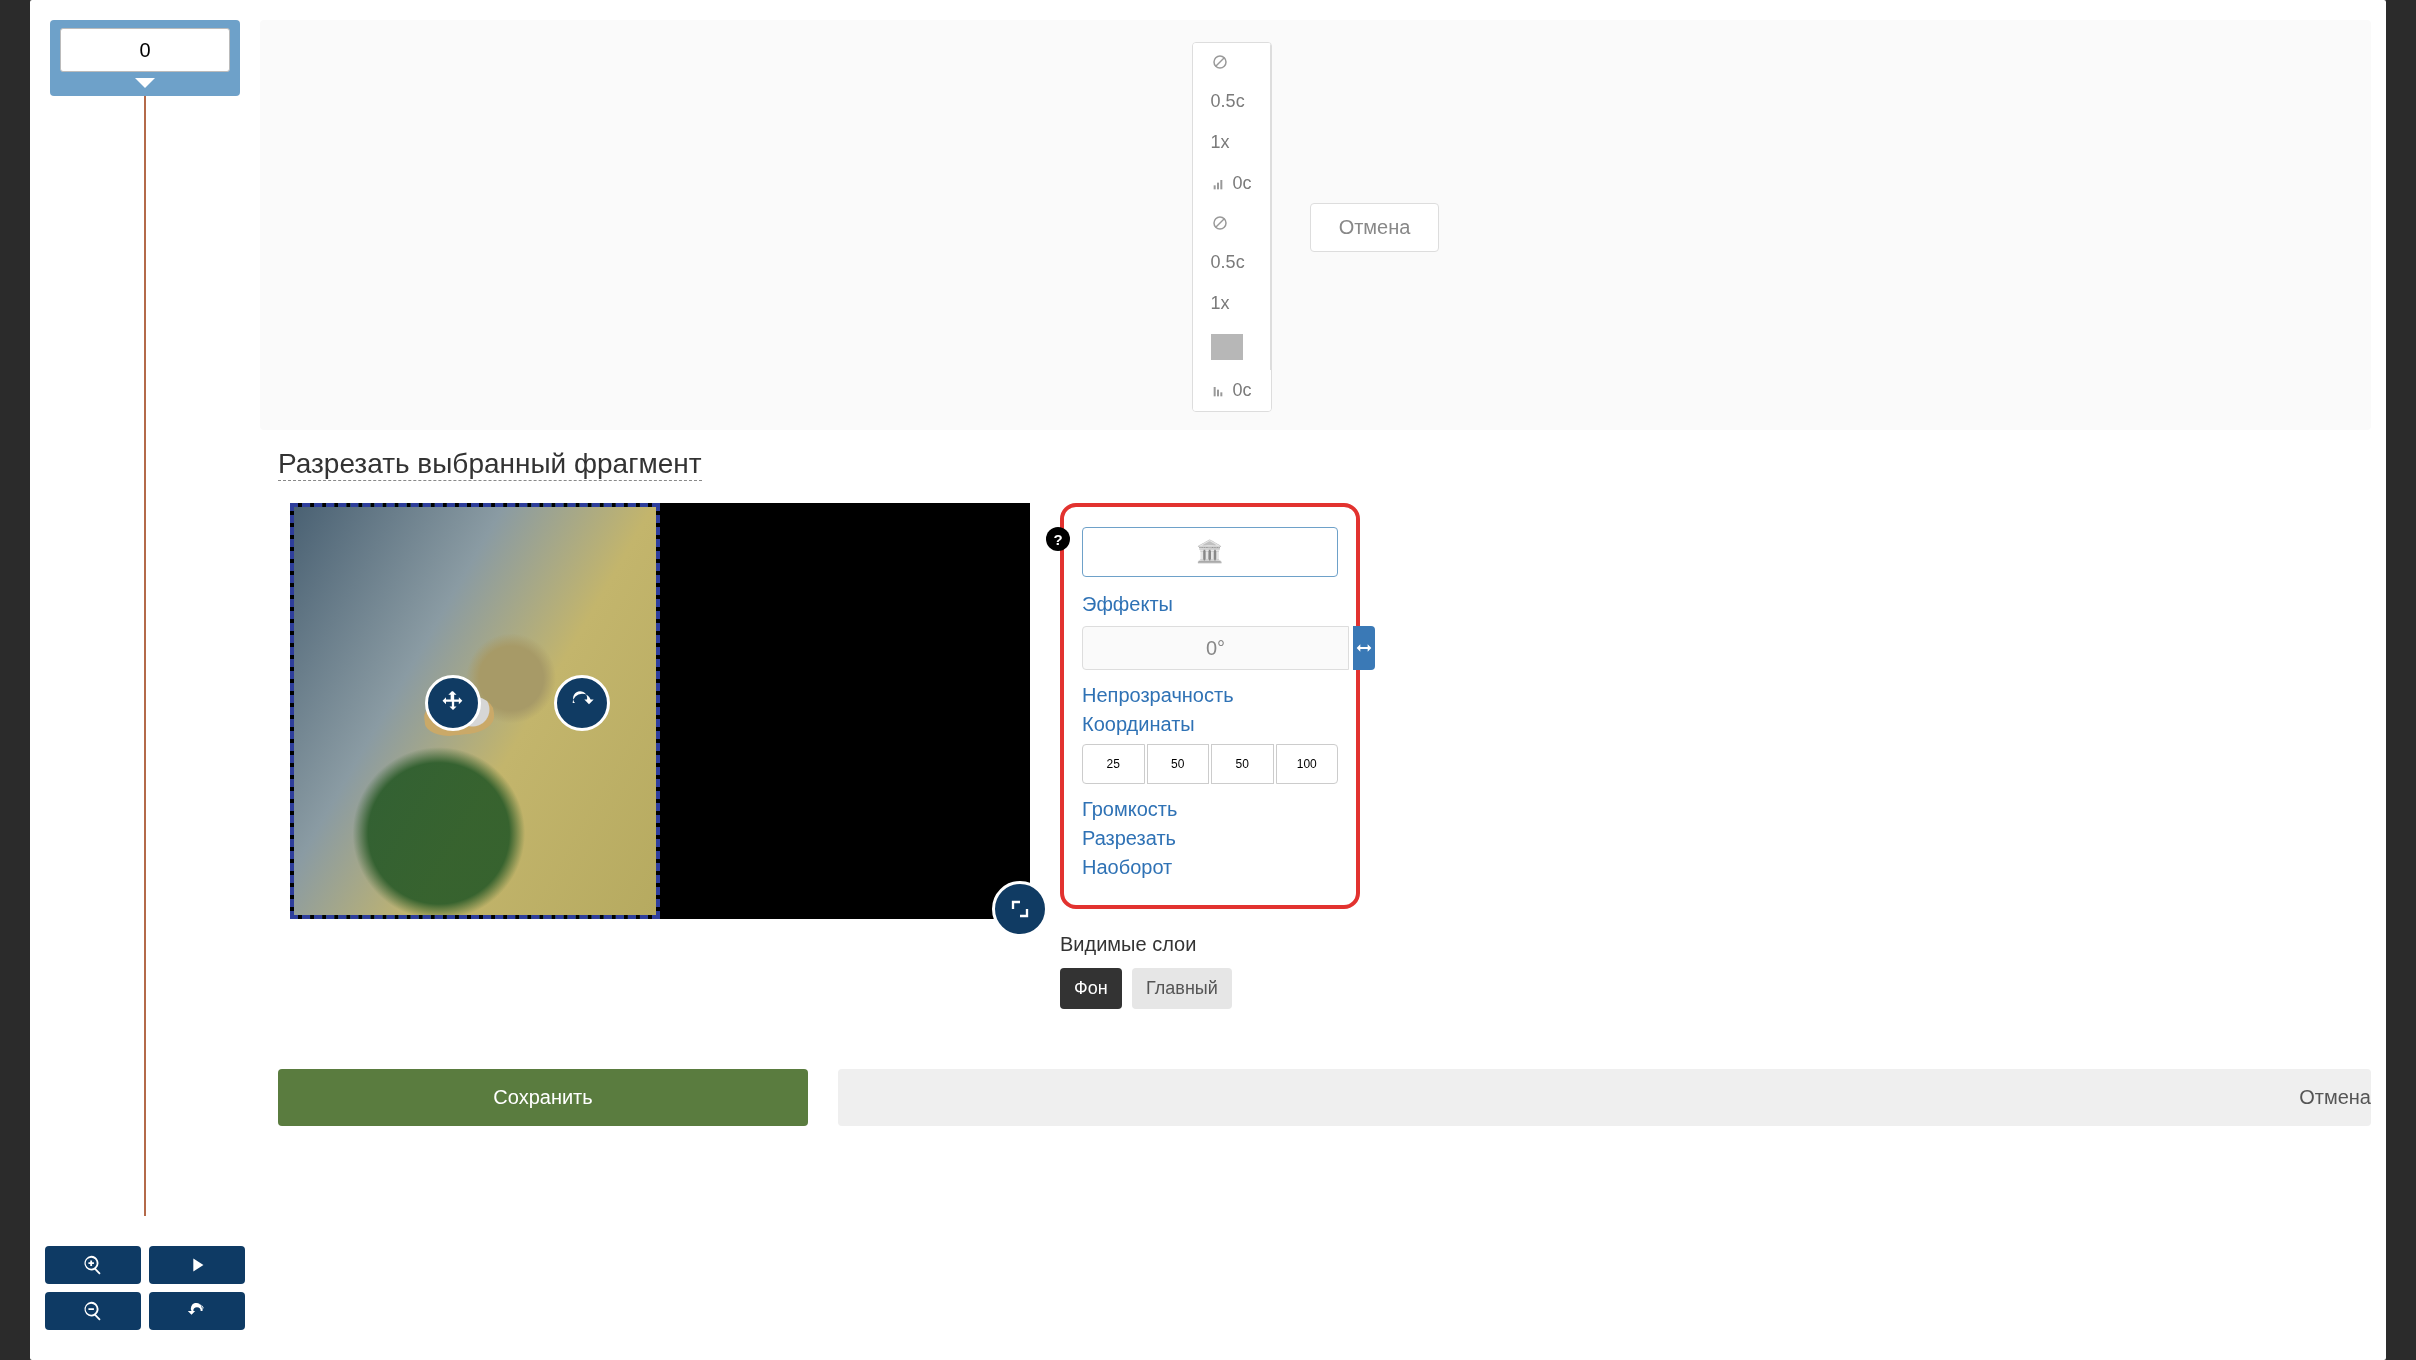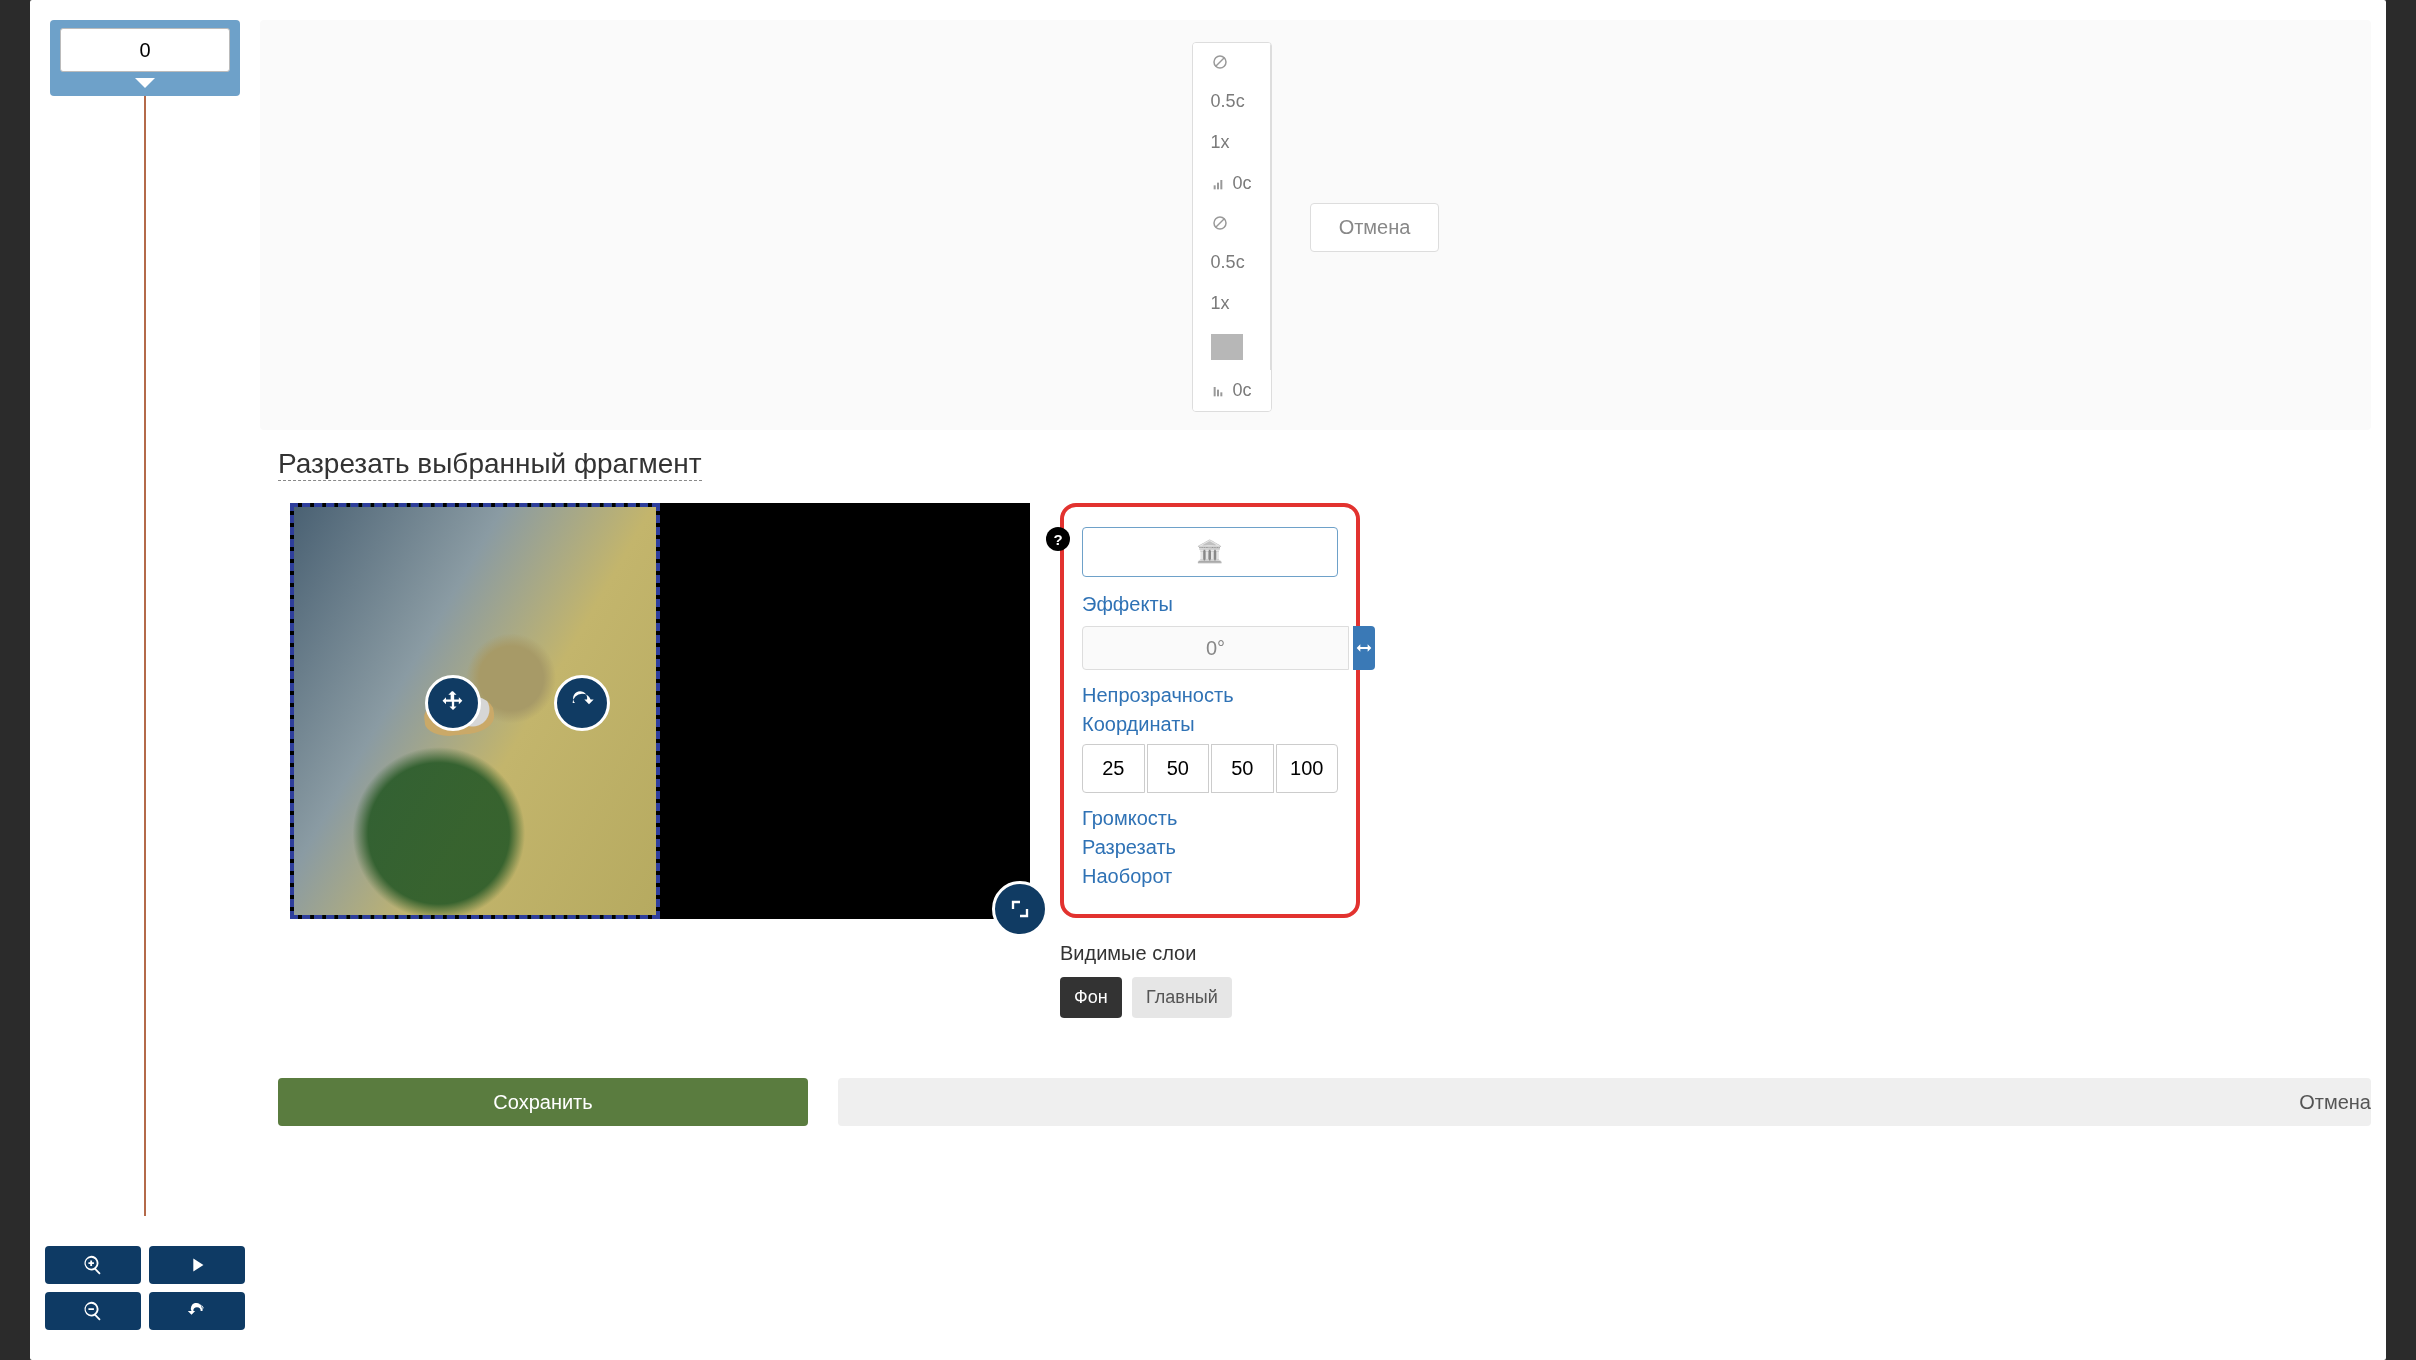--- a/index.html
+++ b/index.html
@@ -243,21 +243,21 @@
   }
   .flip-btn svg { width:22px;height:22px;fill:#fff; }
   .coord-row {
     display:flex; gap:2px; margin-top:8px; margin-bottom:14px;
   }
   .coord-input {
     flex:1; min-width:0;
     border:1px solid #ccc;
     padding:12px 12px;
     text-align:center;
-    font-size:20px;
+    font-size:12px;
     background:#fff;
   }
   .coord-input:first-child { border-radius:4px 0 0 4px; }
   .coord-input:last-child  { border-radius:0 4px 4px 0; }
   .prop-link { color:#2f72b5; font-size:20px; margin-bottom:6px; display:block; cursor:pointer; }
 
   .layers-title { font-size:20px; margin:24px 0 12px; }
   .layer-btn {
     display:inline-block;
     padding:10px 14px;
@@ -270,21 +270,21 @@
   .layer-btn.active { background:#333; color:#fff; }
   .layer-btn.inactive { background:#e6e6e6; color:#555; }
 
   
   .action-row {
     display:flex; gap:30px; margin-top:60px;
     padding-left:18px;
   }
   .save-btn, .cancel-btn {
     flex:1;
-    height:48px;
+    height:57px;
     border:none;
     border-radius:4px;
     font-size:20px;
     cursor:pointer;
   }
   .save-btn { background:#5a7c3f; color:#fff; max-width:530px; }
   .cancel-btn { background:#efefef; color:#555;text-align:right; }
 </style>
 </head>
 <body>

